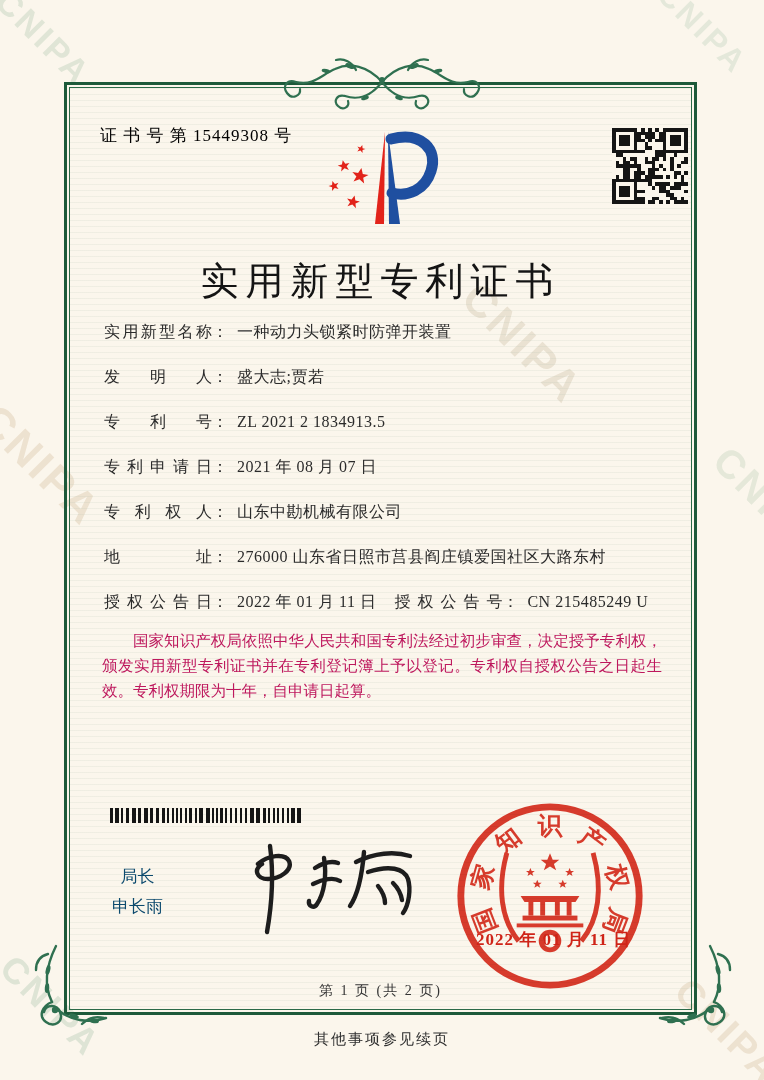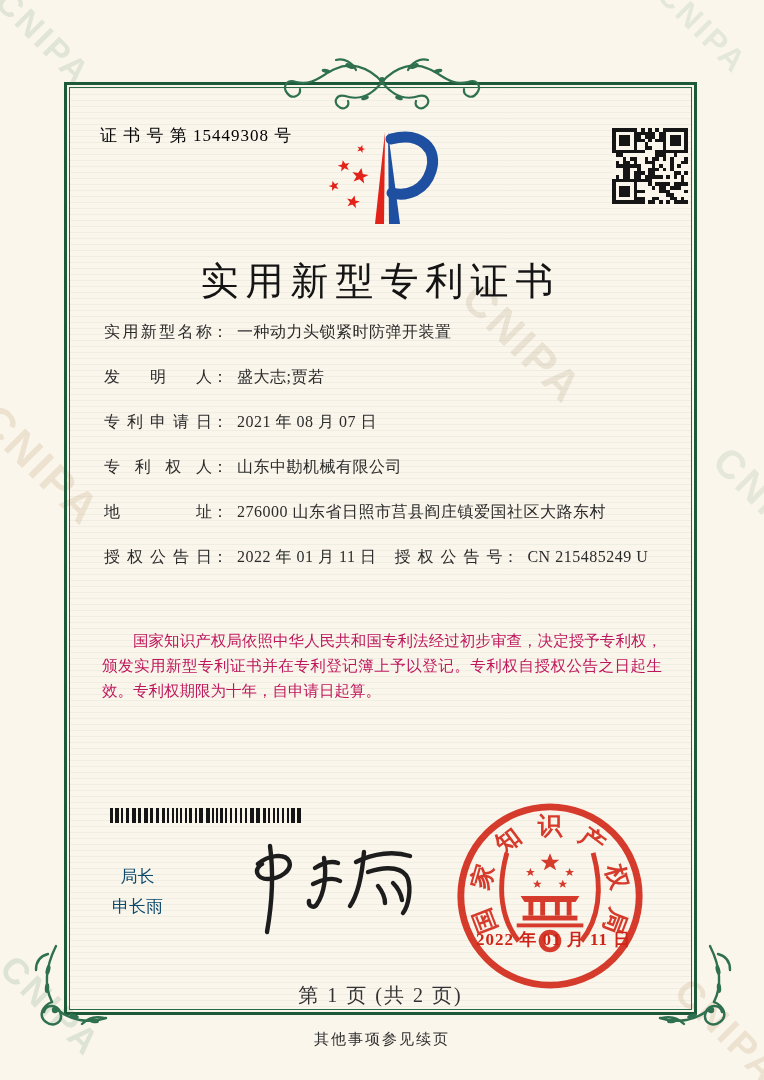--- a/index.html
+++ b/index.html
@@ -85,21 +85,21 @@
   .sig-block{position:absolute;left:112px;top:862px;font-size:17px;line-height:30px;color:#0c4a6e;text-align:center;}
   .signature{position:absolute;left:212px;top:838px;}
   .seal{position:absolute;left:452px;top:798px;opacity:0.93;mix-blend-mode:multiply;}
   .seal-date{
     position:absolute;left:476px;top:928px;
     font-size:17px;font-weight:bold;color:#cf2418;
     letter-spacing:1px;white-space:nowrap;
   }
   .page-num{
     position:absolute;left:64px;top:982px;width:633px;
-    text-align:center;font-size:20px;letter-spacing:2px;color:#333;
+    text-align:center;font-size:14px;letter-spacing:2px;color:#333;
   }
   .continuation{
     position:absolute;left:0;top:1030px;width:764px;
     text-align:center;font-size:15px;letter-spacing:2px;color:#2f2f2f;
   }
 </style>
 </head>
 <body>
 
 <div class="page">
@@ -345,20 +345,23 @@
   <div class="title">实用新型专利证书</div>
 
   <div class="fields">
     <div class="frow">
       <span class="flabel">实用新型名称</span><span class="fcolon">：</span><span class="fvalue">一种动力头锁紧时防弹开装置</span>
     </div>
     <div class="frow">
       <span class="flabel">发明人</span><span class="fcolon">：</span><span class="fvalue">盛大志;贾若</span>
     </div>
     <div class="frow">
+      <span class="flabel">专利号</span><span class="fcolon">：</span><span class="fvalue">ZL 2021 2 1834913.5</span>
+    </div>
+    <div class="frow">
       <span class="flabel">专利申请日</span><span class="fcolon">：</span><span class="fvalue">2021 年 08 月 07 日</span>
     </div>
     <div class="frow">
       <span class="flabel">专利权人</span><span class="fcolon">：</span><span class="fvalue">山东中勘机械有限公司</span>
     </div>
     <div class="frow">
       <span class="flabel">地址</span><span class="fcolon">：</span><span class="fvalue">276000  山东省日照市莒县阎庄镇爱国社区大路东村</span>
     </div>
     <div class="frow">
       <span class="flabel">授权公告日</span><span class="fcolon">：</span><span class="fvalue">2022 年 01 月 11 日</span><span class="grant-second"><span class="flabel">授权公告号</span><span class="fcolon">：</span><span class="fvalue">CN 215485249 U</span></span>

